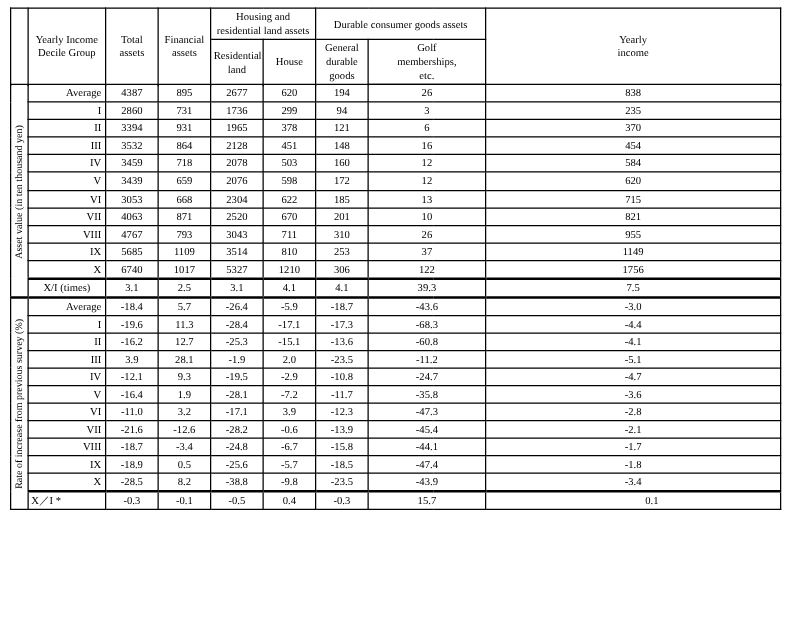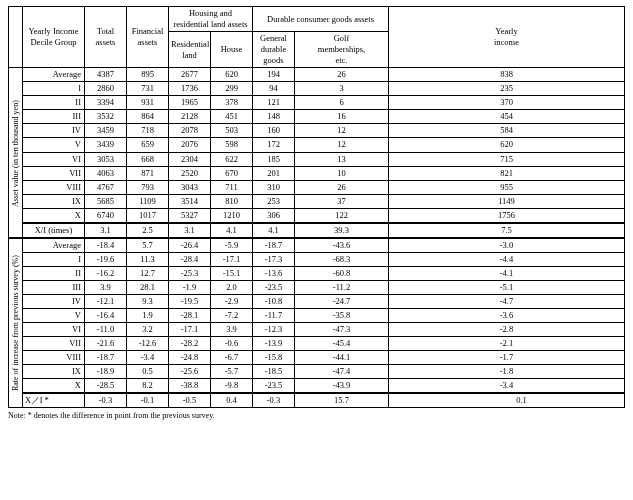--- a/index.html
+++ b/index.html
@@ -307,14 +307,13 @@
           <td style="border-top: 2px solid rgb(0, 0, 0);">-0.3</td>
           <td style="border-top: 2px solid rgb(0, 0, 0);">-0.1</td>
           <td style="border-top: 2px solid rgb(0, 0, 0);">-0.5</td>
           <td style="border-top: 2px solid rgb(0, 0, 0);">0.4</td>
           <td style="border-top: 2px solid rgb(0, 0, 0);">-0.3</td>
           <td colspan="2" style="border-top: 2px solid rgb(0, 0, 0);">15.7</td>
           <td style="border-top: 2px solid rgb(0, 0, 0); padding-left: 32px;">0.1</td>
         </tr>
       </tbody>
   </table>
-  <div class="note">Note: * denotes the difference in point from the previous survey.</div>
 </div>
 
 </body></html>

